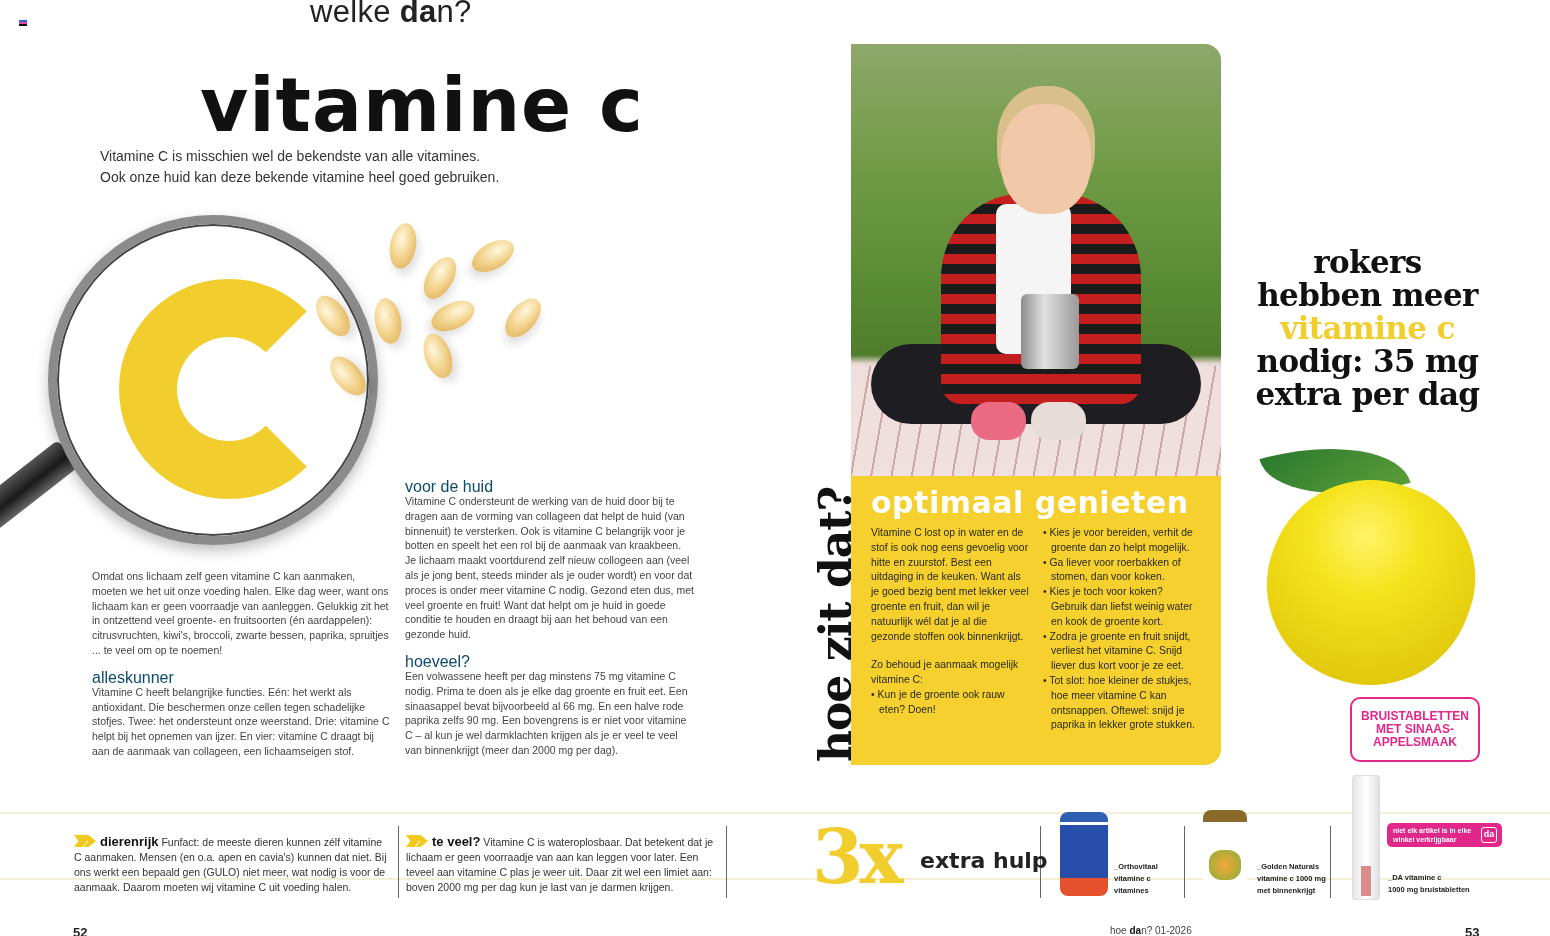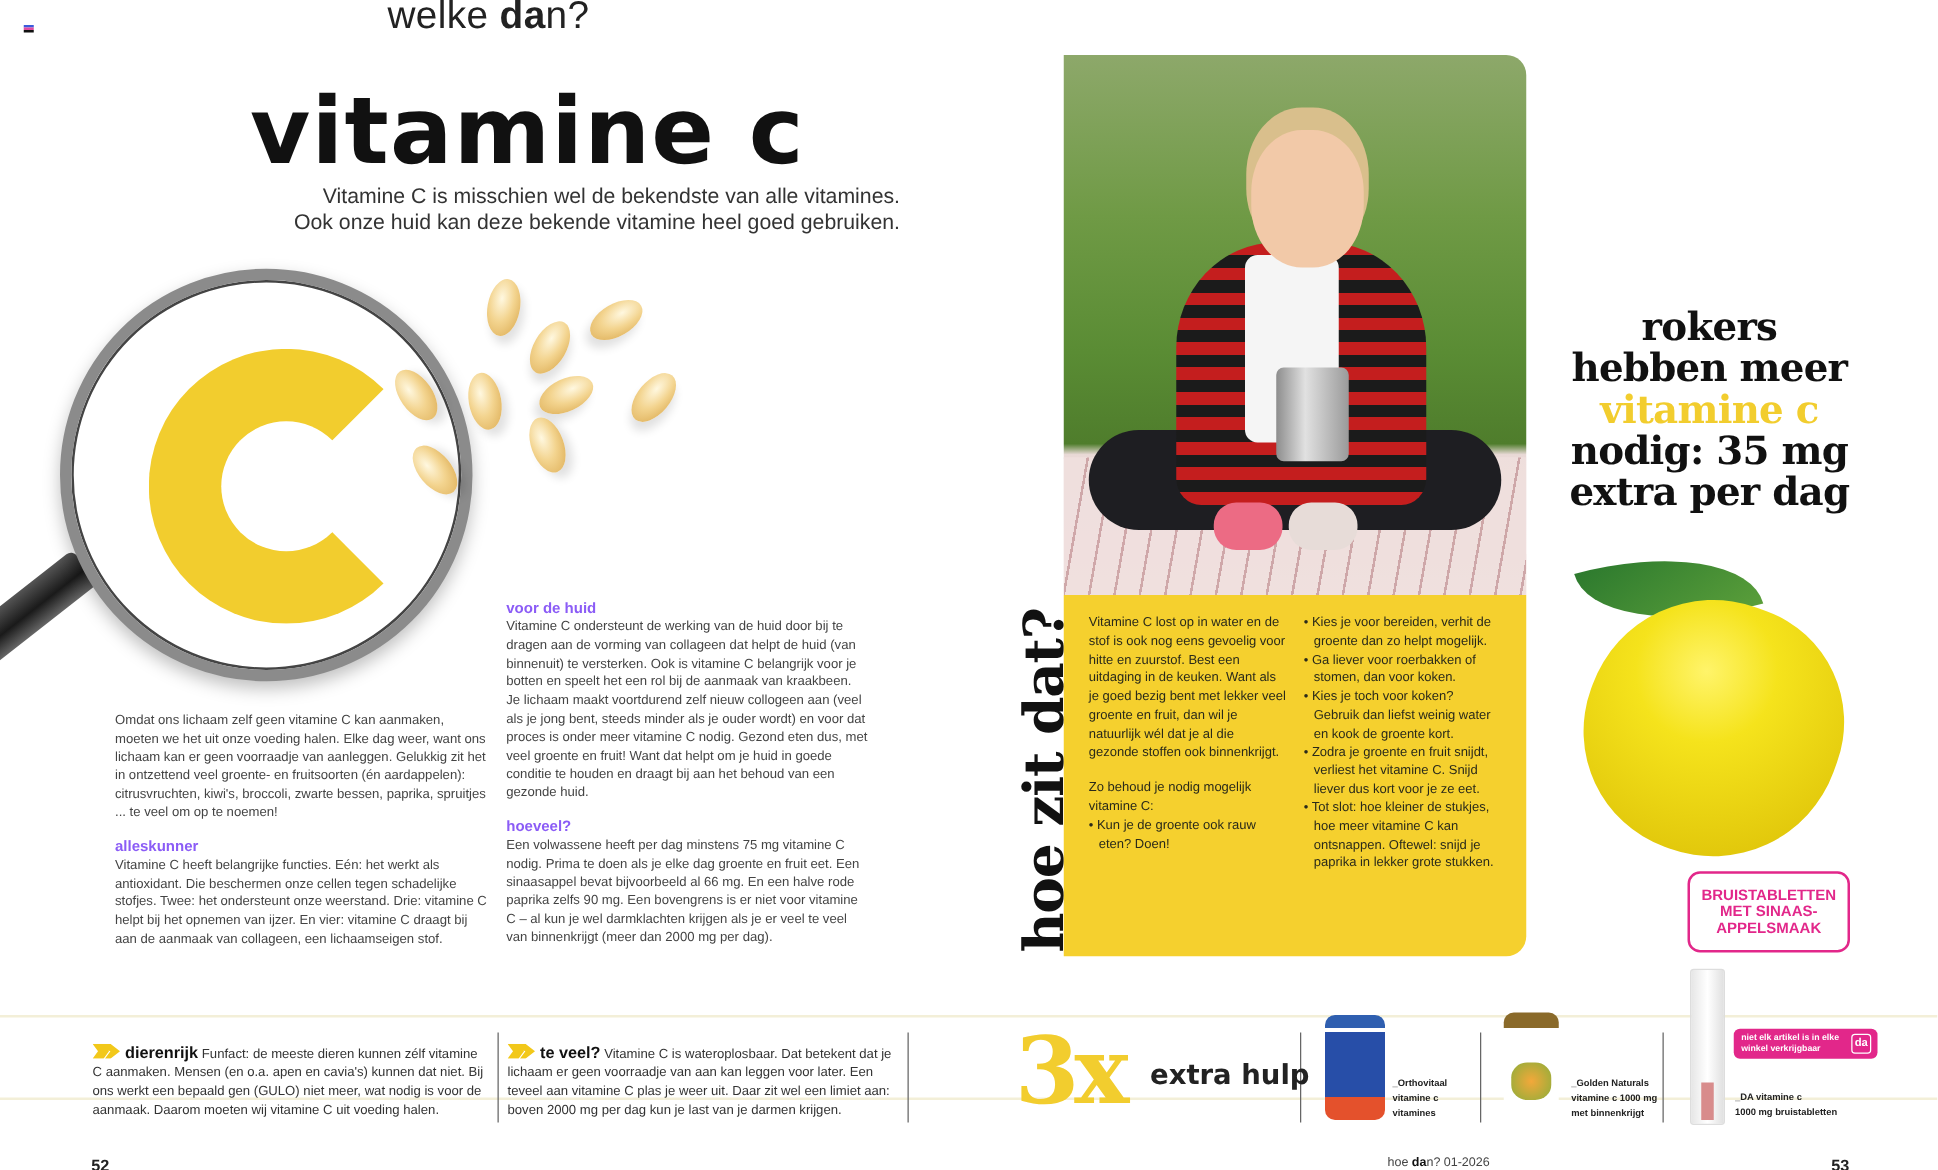--- a/index.html
+++ b/index.html
@@ -4,27 +4,27 @@
 <style>
   *{box-sizing:border-box;margin:0;padding:0}
   html,body{width:1550px;height:936px;overflow:hidden;background:#fff}
   body{position:relative;font-family:"Liberation Sans","DejaVu Sans",sans-serif;color:#2a2a2a}
   .abs{position:absolute}
   .reg-mark{left:19px;top:20px;width:8px;height:7px;display:flex;flex-direction:column}
   .reg-mark i{display:block;height:2px}
   .kicker{left:310px;top:-6px;font-size:31px;font-weight:300;color:#222;letter-spacing:.3px}
   .kicker b{font-weight:700}
   .title{left:200px;top:62px;font-size:74px;font-weight:700;color:#111;letter-spacing:1px;font-family:"DejaVu Sans","Liberation Sans",sans-serif}
-  .lead{left:100px;top:146px;width:620px;text-align:right;font-size:17px;line-height:21px;color:#333}
+  .lead{left:100px;top:146px;width:620px;text-align:left;font-size:14px;line-height:21px;color:#333}
   .lens{left:48px;top:215px;width:330px;height:330px;border-radius:50%;border:9px solid #8b8b8b;box-shadow:inset 0 0 0 2px #444,0 6px 14px rgba(0,0,0,.25);background:#fff;overflow:hidden}
   .bigc{position:absolute;left:62px;top:55px;width:220px;height:220px;border-radius:50%;border:58px solid #f2cd2e;border-right-color:transparent;transform:rotate(0deg)}
   .handle{left:-30px;top:470px;width:110px;height:34px;background:linear-gradient(#555,#1a1a1a 55%,#666);transform:rotate(-38deg);border-radius:6px}
   .pill{position:absolute;width:26px;height:46px;border-radius:50%;background:radial-gradient(ellipse at 40% 35%,#fff8e0 0%,#f3d48f 45%,#d9a74c 100%);box-shadow:4px 6px 8px rgba(0,0,0,.12)}
   .col p,.col h4{font-size:10.5px;line-height:14.8px;color:#444}
-  .col h4{font-size:12px;font-weight:700;color:#8b5cf6;margin-top:12px;line-height:15px}
+  .col h4{font-size:16px;font-weight:400;color:#0c4a6e;margin-top:12px;line-height:15px}
   .col h4:first-child{margin-top:0}
   .col1{left:92px;top:569px;width:300px}
   .col2{left:405px;top:479px;width:290px}
   .strip{left:0;top:812px;width:1550px;height:68px;border-top:2px solid #f3efd8;border-bottom:2px solid #f3efd8}
   .fact{position:absolute;top:20px;font-size:10.5px;line-height:15px;color:#333}
   .fact b{font-size:13px;color:#111}
   .arrow-icon{display:inline-block;width:22px;height:12px;margin-right:4px;vertical-align:-1px;background:linear-gradient(90deg,#f2c81a,#f2c81a);clip-path:polygon(0 0,40% 0,60% 50%,40% 100%,0 100%,20% 50%,0 0,45% 0,65% 0,100% 50%,65% 100%,45% 100%,65% 50%)}
   .vdiv{position:absolute;top:12px;width:1px;height:72px;background:#666}
   .pageno{top:925px;font-size:13px;font-weight:700;color:#222}
   .footer-mag{left:1110px;top:925px;font-size:10px;color:#444}
@@ -127,24 +127,25 @@
   <div class="girl-shirt"></div>
   <div class="girl-head"></div>
   <div class="can"></div>
   <div class="shoe" style="left:120px"></div>
   <div class="shoe" style="left:180px;background:#e7dcd8"></div>
 </div>
 
 <div class="abs vtitle">hoe zit dat?</div>
 
 <div class="abs ybox">
+  <h2>optimaal genieten</h2>
   <div class="ycols">
     <div>
       <p>Vitamine C lost op in water en de stof is ook nog eens gevoelig voor hitte en zuurstof. Best een uitdaging in de keuken. Want als je goed bezig bent met lekker veel groente en fruit, dan wil je natuurlijk wél dat je al die gezonde stoffen ook binnenkrijgt.</p>
-      <p style="margin-top:14px">Zo behoud je nodig mogelijk vitamine C:</p>
+      <p style="margin-top:14px">Zo behoud je aanmaak mogelijk vitamine C:</p>
       <ul>
         <li>Kun je de groente ook rauw eten? Doen!</li>
       </ul>
     </div>
     <div>
       <ul>
         <li>Kies je voor bereiden, verhit de groente dan zo helpt mogelijk.</li>
         <li>Ga liever voor roerbakken of stomen, dan voor koken.</li>
         <li>Kies je toch voor koken? Gebruik dan liefst weinig water en kook de groente kort.</li>
         <li>Zodra je groente en fruit snijdt, verliest het vitamine C. Snijd liever dus kort voor je ze eet.</li>

